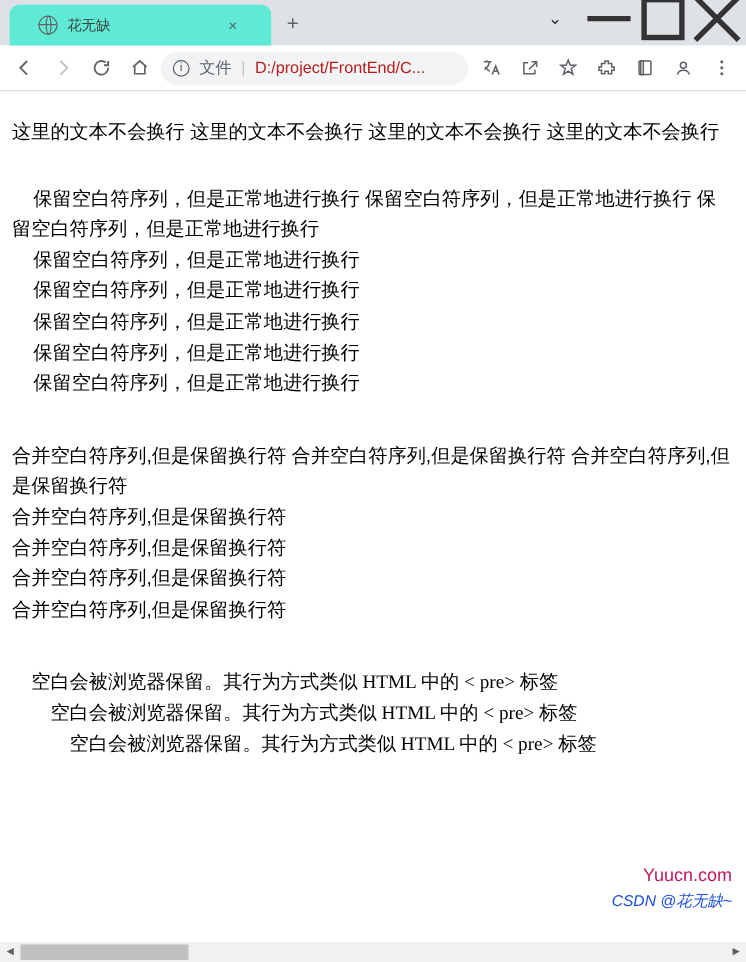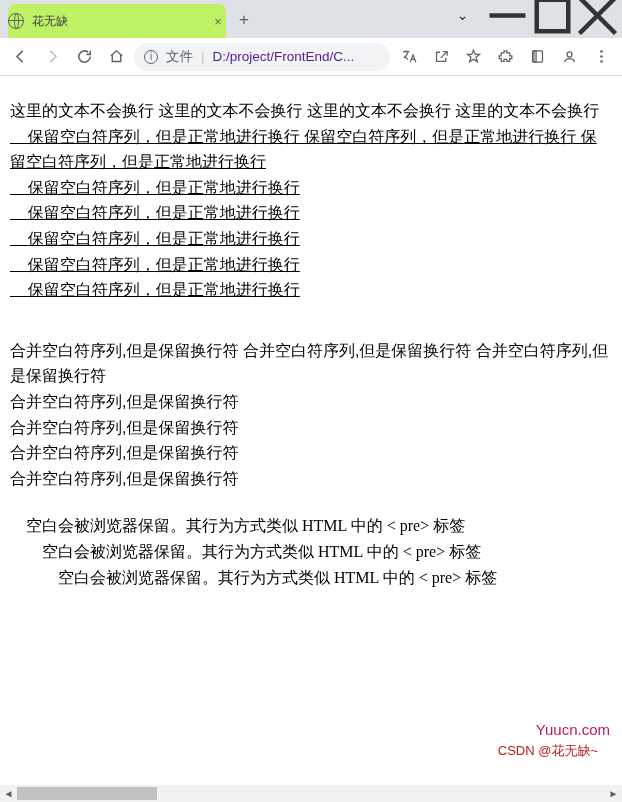--- a/index.html
+++ b/index.html
@@ -13,27 +13,27 @@
     }
     
     .titlebar {
       height: 38px;
       background: #dee1e6;
       display: flex;
       align-items: flex-end;
       padding-left: 8px;
     }
     .tab {
-      background: #bef264;
+      background: #5eead4;
       height: 34px;
       width: 218px;
       border-radius: 8px 8px 0 0;
       display: flex;
       align-items: center;
-      padding: 0 0;
+      padding: 0 24px;
       gap: 8px;
       font-size: 12px;
       color: #3c4043;
     }
     .tab .globe-icon {
       width: 16px; height: 16px;
       border: 1.5px solid #616161;
       border-radius: 50%;
       position: relative;
       flex-shrink: 0;
@@ -124,21 +124,21 @@
       border: 1.5px solid #5f6368;
       border-radius: 50%;
       display: flex;
       align-items: center; justify-content: center;
       font-size: 10px;
       flex-shrink: 0;
     }
     .addr-sep { color: #c4c7c5; }
     .addr-text {
       flex: 1;
-      color: #4c1d95;
+      color: #b91c1c;
       overflow: hidden;
       white-space: nowrap;
       text-overflow: ellipsis;
     }
     .toolbar-icons {
       display: flex;
       align-items: center;
       gap: 2px;
     }
     .toolbar-icons .ico {
@@ -155,48 +155,49 @@
       color: #000;
       font-family: "Microsoft YaHei", "SimSun", sans-serif;
       line-height: 1.6;
       position: relative;
       height: calc(100% - 76px - 20px);
       overflow: hidden;
     }
     .nowrap {
       white-space: nowrap;
       margin-top: 12px;
+      margin-bottom: 30px;
     }
     .prewrap {
       white-space: pre-wrap;
       margin-bottom: 35px;
-      text-decoration: underline;
     }
     .preline {
       white-space: pre-line;
-      margin-bottom: 22px;
+      margin-bottom: 35px;
     }
     .pre {
       white-space: pre;
       font-family: Liberation Serif, serif;
     }
     .watermark1 {
       position: absolute;
       right: 12px;
       bottom: 40px;
       color: #be185d;
       font-size: 15px;
       font-weight: 500;
     }
     .watermark2 {
       position: absolute;
-      right: 24px;
+      right: 12px;
       bottom: 20px;
-      color: #b91c1c;
+      color: #1d4ed8;
       font-size: 13px;
+      font-style: italic;
     }
     .hscroll {
       position: absolute;
       left: 0; right: 0; bottom: 0;
       height: 17px;
       background: #f1f1f1;
       display: flex;
       align-items: center;
     }
     .hscroll .arrow {

